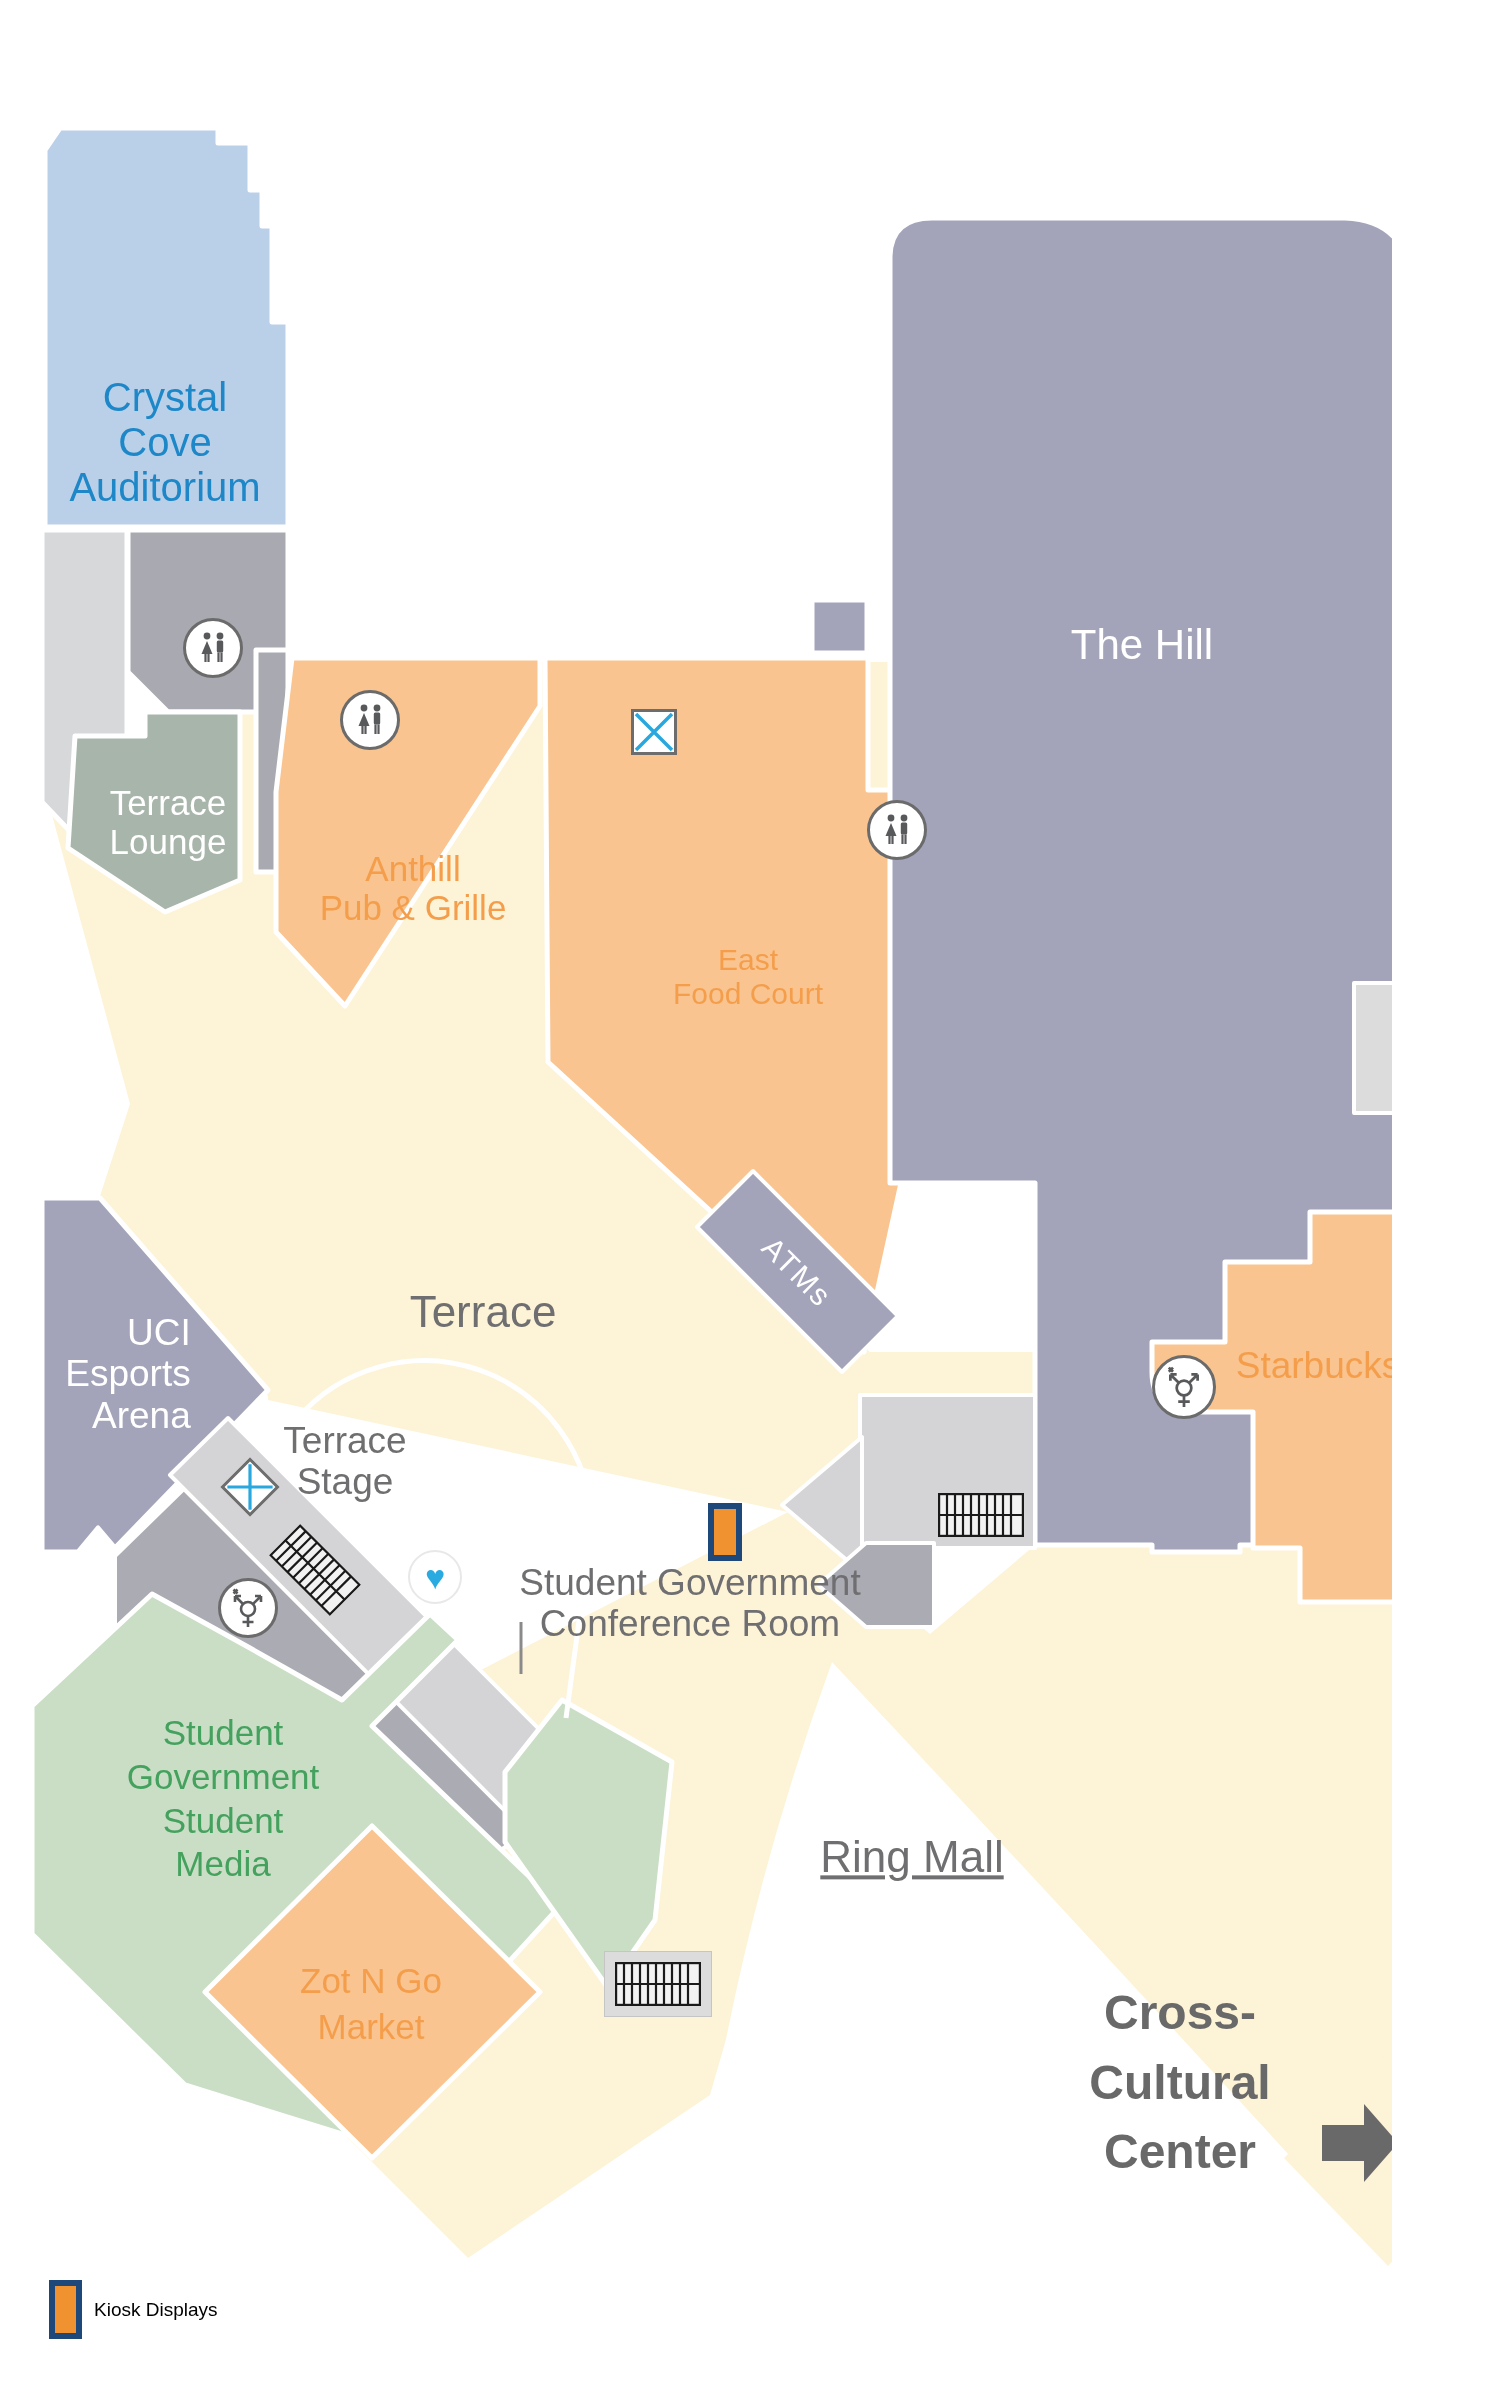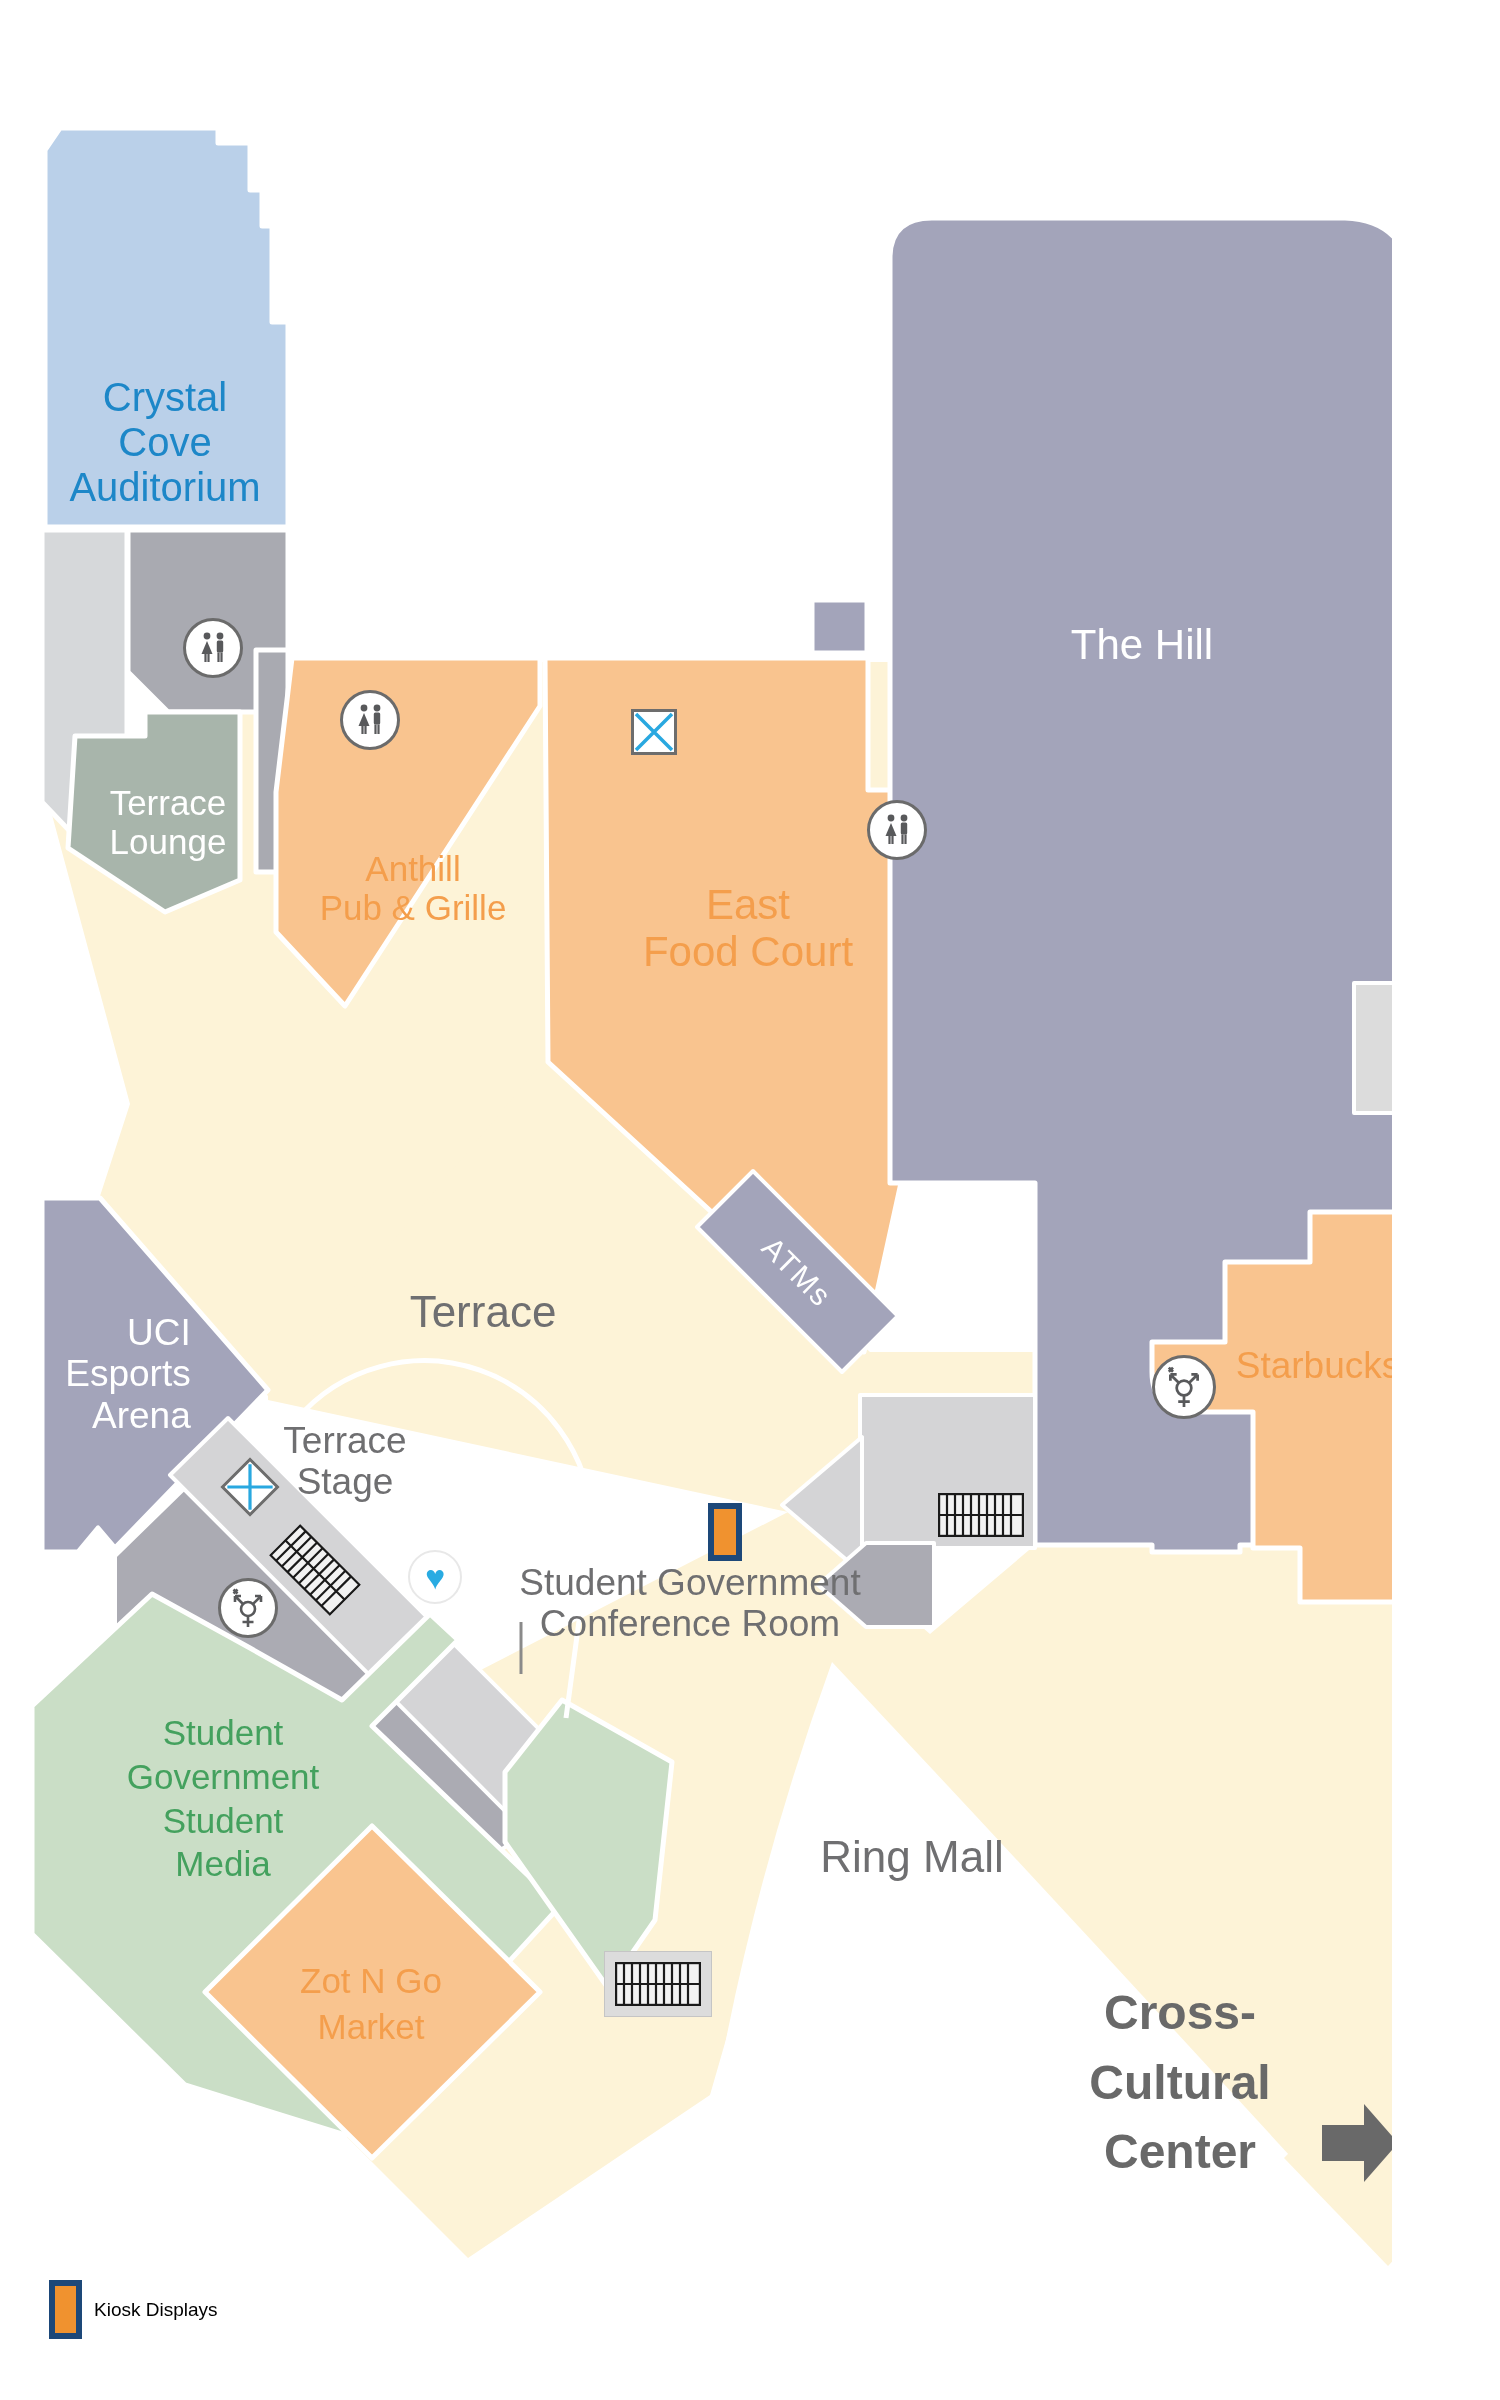--- a/index.html
+++ b/index.html
@@ -64,40 +64,40 @@
   <line x1="521" y1="1622" x2="521" y2="1674" stroke="#8a8a8a" stroke-width="3"></line>
 </svg>
 
 <div class="lbl" style="left:165px;top:442px;font-size:40px;color:#1d87c8;">Crystal
 Cove
 Auditorium</div>
 <div class="lbl" style="left:168px;top:822px;font-size:35px;color:#fff;">Terrace
 Lounge</div>
 <div class="lbl" style="left:413px;top:888px;font-size:35px;color:#f49e4c;">Anthill
 Pub &amp; Grille</div>
-<div class="lbl" style="left:748px;top:928px;font-size:42px;color:#f49e4c;">East
+<div class="lbl" style="left:748px;top:977px;font-size:30px;color:#f49e4c;">East
 Food Court</div>
 <div class="lbl" style="left:1142px;top:645px;font-size:42px;color:#fff;">The Hill</div>
 <div class="lbl" style="left:483px;top:1312px;font-size:44px;color:#6f6f71;">Terrace</div>
 <div class="lbl" style="left:128px;top:1374px;font-size:37px;color:#fff;text-align:right;">UCI
 Esports
 Arena</div>
 <div class="lbl" style="left:345px;top:1461px;font-size:37px;color:#6f6f71;">Terrace
 Stage</div>
 <div class="lbl" style="left:797px;top:1272px;font-size:30px;color:#fff;transform:translate(-50%,-50%) rotate(45deg);letter-spacing:2px;">ATMs</div>
 <div class="lbl" style="left:1318px;top:1366px;font-size:37px;color:#f49e4c;">Starbucks</div>
 <div class="lbl" style="left:690px;top:1603px;font-size:37px;color:#6f6f71;">Student Government
 Conference Room</div>
 <div class="lbl" style="left:175px;top:1798px;font-size:35px;color:#44a15e;line-height:1.25;margin-left:48px;">Student
 Government
 Student
 Media</div>
 <div class="lbl" style="left:371px;top:2003px;font-size:35px;color:#f49e4c;line-height:1.3;">Zot N Go
 Market</div>
-<div class="lbl" style="left:912px;top:1857px;font-size:44px;color:#6f6f71;">Ring Mall</div>
+<div class="lbl" style="left:912px;top:1857px;font-size:44px;color:#6f6f71;text-decoration:underline;">Ring Mall</div>
 <div class="lbl" style="left:1180px;top:2082px;font-size:48px;font-weight:bold;color:#696969;line-height:1.45;">Cross-Cultural
 Center</div>
 
 <div class="icon circ" style="left:213px;top:648px;width:54px;height:54px;">
   <svg width="40" height="34" viewBox="0 0 40 34">
     <g fill="#58595b">
           <circle cx="14" cy="5" r="3.4"></circle>
           <path d="M14 10 L8.5 23 L19.5 23 Z"></path>
           <rect x="11.4" y="23" width="2.2" height="8"></rect>
           <rect x="14.4" y="23" width="2.2" height="8"></rect>

